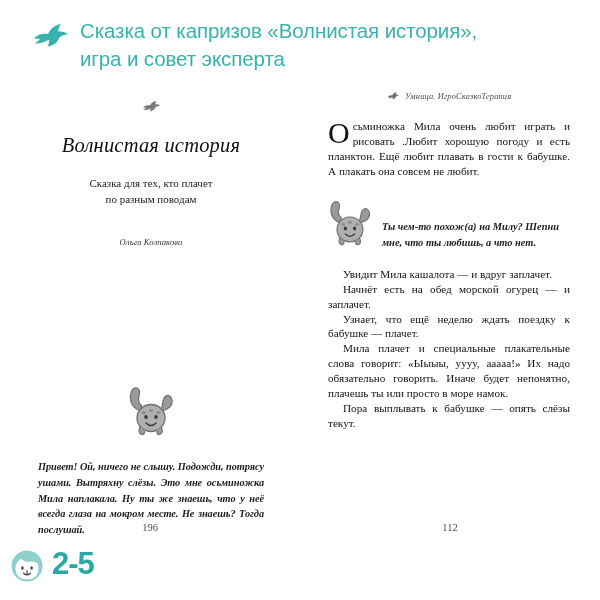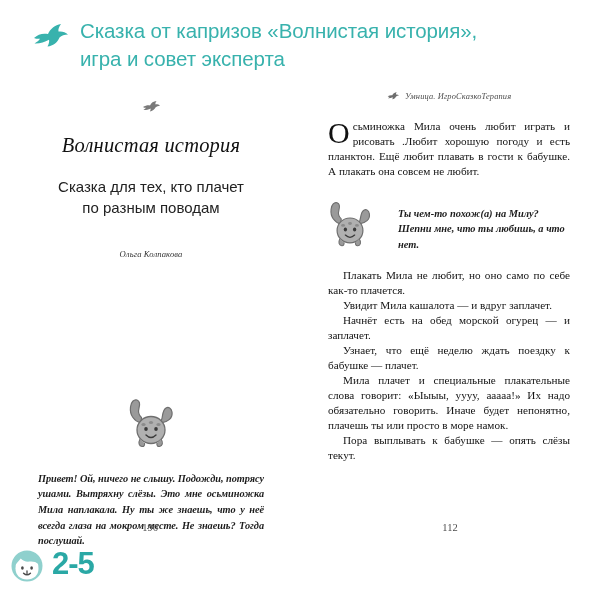--- a/index.html
+++ b/index.html
@@ -86,22 +86,22 @@
     font-family: "Liberation Serif", serif;
     font-style: italic;
     font-size: 20.5px;
     text-align: center;
     color: #111;
     letter-spacing: 0.2px;
     margin: 4px 0 19px 0;
     font-weight: 400;
   }
   .story-subtitle {
-    font-family: Liberation Sans, sans-serif;
-    font-size: 15px;
+    font-family: Liberation Serif, serif;
+    font-size: 11px;
     text-align: center;
     line-height: 1.42;
     color: #222;
     margin: 0 0 18px 0;
   }
   .story-author {
     font-family: "Liberation Serif", serif;
     font-style: italic;
     font-size: 8.6px;
     text-align: center;
@@ -143,21 +143,20 @@
     line-height: 0.8;
     padding: 2px 2px 0 0;
     margin-right: 1px;
     color: #111;
   }
 
   .question-block {
     display: flex;
     align-items: flex-end;
     margin: 18px 0 16px 0;
-    gap: 16px;
   }
   .question-octo {
     flex: 0 0 auto;
     margin-right: 10px;
     margin-top: 2px;
   }
   .question-text {
     font-family: "Liberation Serif", serif;
     font-style: italic;
     font-weight: bold;
@@ -309,21 +308,20 @@
           <ellipse cx="18" cy="32" rx="1.8" ry="2.1" fill="#3a3a3a"></ellipse>
           <ellipse cx="28" cy="32" rx="1.8" ry="2.1" fill="#3a3a3a"></ellipse>
           <path d="M18 38 Q23 43 28 38" fill="none" stroke="#3a3a3a" stroke-width="1.4" stroke-linecap="round"></path>
           <path d="M12 42 C10 46 11 49 14 49.5 C16 49.8 17 48 16.5 46" fill="#9a9a9a" stroke="#6e6e6e" stroke-width="1.1"></path>
           <path d="M33 42 C35.5 45.5 34.5 49 31.5 49.5 C29.5 49.8 28.5 48 29 46" fill="#9a9a9a" stroke="#6e6e6e" stroke-width="1.1"></path>
         </svg>
       </div>
       <div class="question-text">Ты чем-то похож(а) на Милу? Шепни мне, что ты любишь, а что нет.</div>
     </div>
 
-    <p class="body-para">Плакать Мила не любит, но оно само по себе как-то плачется.</p>
     <p class="body-para">Увидит Мила кашалота — и вдруг заплачет.</p>
     <p class="body-para">Начнёт есть на обед морской огурец — и заплачет.</p>
     <p class="body-para">Узнает, что ещё неделю ждать поездку к бабушке — плачет.</p>
     <p class="body-para">Мила плачет и специальные плакательные слова говорит: «Ыыыы, уууу, ааааа!» Их надо обязательно говорить. Иначе будет непонятно, плачешь ты или просто в море намок.</p>
     <p class="body-para">Пора выплывать к бабушке — опять слёзы текут.</p>
 
     <div class="folio">112</div>
   </div>
 </div>
 

